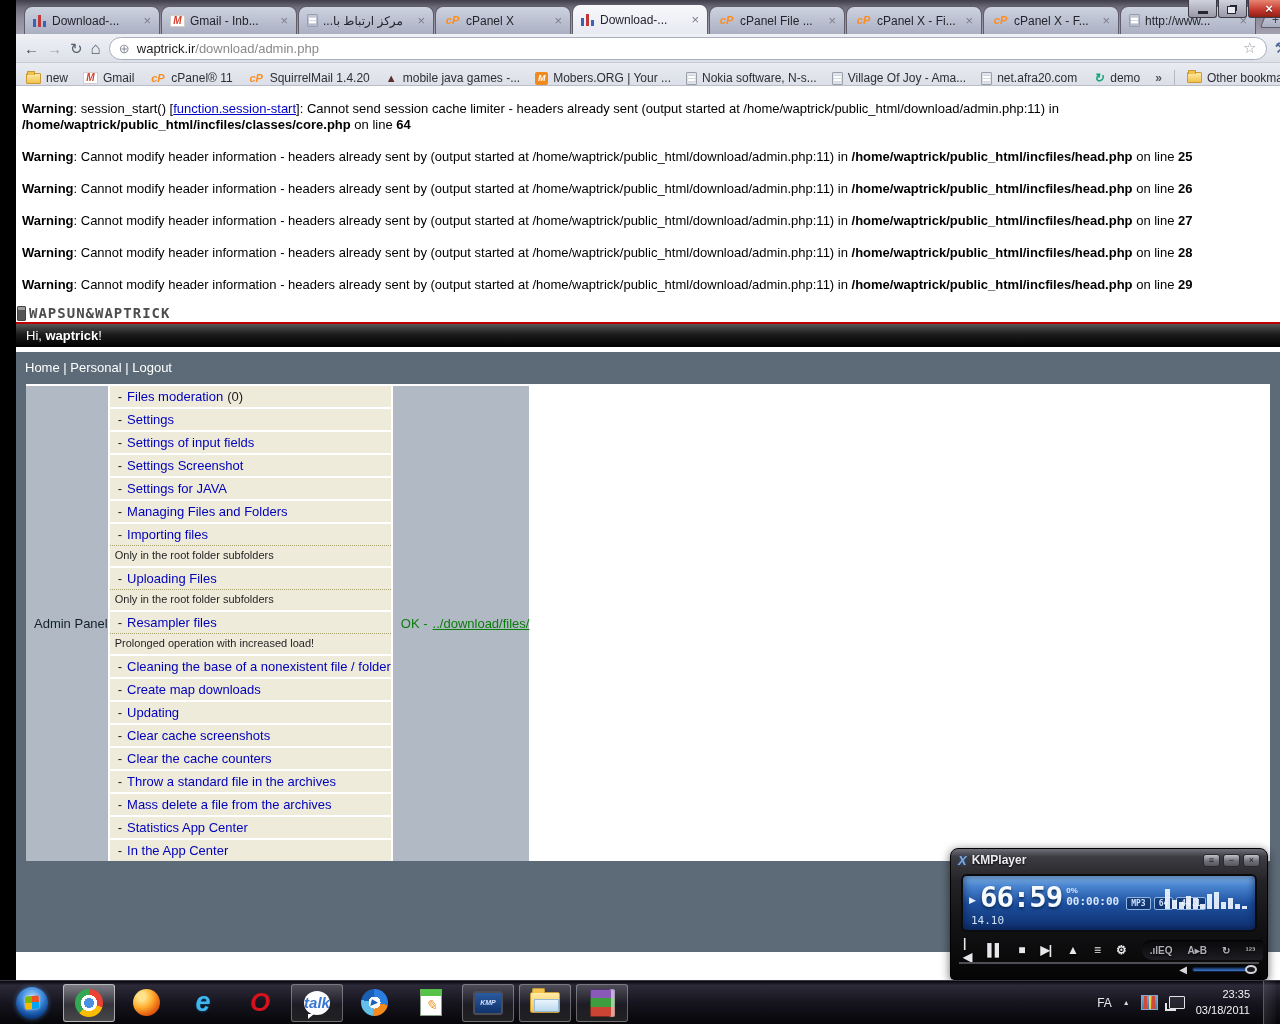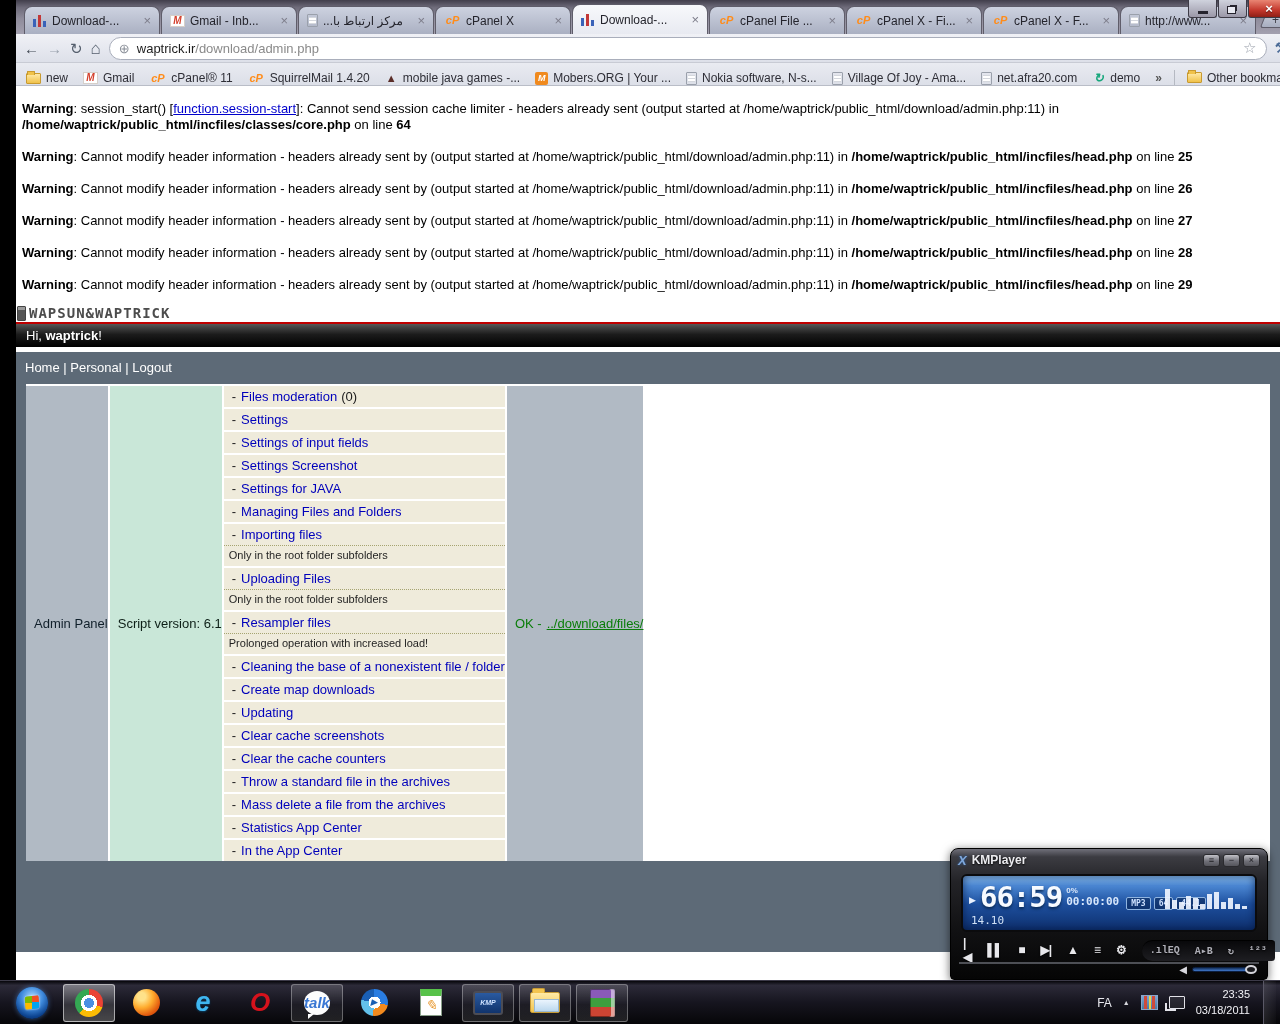--- a/index.html
+++ b/index.html
@@ -96,21 +96,21 @@
   .lcd-mid { display:flex; flex-direction:column; margin-top:3px; }
   .lcd-pct { font-size:8px; color:#dcE8fa; font-weight:bold; }
   .lcd-small { font-family:"DejaVu Sans Mono", monospace; font-size:11px; font-weight:bold; color:#d7e6fb; letter-spacing:0; }
   .badges { display:flex; gap:3px; margin-top:14px; margin-left:3px; }
   .badge { border:1px solid #8fb4e0; background:rgba(8,34,80,.55); color:#cfe2ff; font-size:8px; font-weight:bold; padding:1px 4px; border-radius:2px; font-family:"DejaVu Sans Mono", monospace; }
   .eq { position:absolute; right:8px; top:9px; display:flex; align-items:flex-end; gap:2px; height:24px; }
   .eq i { width:5px; background:#eef4ff; opacity:.92; }
   .lcd-pos { position:absolute; left:8px; bottom:3px; font-size:11px; color:#cfe0f5; font-family:"DejaVu Sans Mono", monospace; }
   .kmp-controls { position:absolute; left:12px; right:10px; top:88px; height:26px; display:flex; align-items:center; gap:16px; }
   .kbtn { color:#e8e8ec; font-size:12px; font-weight:bold; text-shadow:0 1px 2px #000; letter-spacing:-1px; }
-  .kmp-right { margin-left:auto; background:linear-gradient(180deg,#08080a,#1e1e22); border-radius:12px 4px 4px 12px; padding:4px 8px; display:flex; gap:15px; border-top:1px solid #000;font-family:Liberation Mono, monospace; }
+  .kmp-right { margin-left:auto; background:linear-gradient(180deg,#08080a,#1e1e22); border-radius:12px 4px 4px 12px; padding:4px 8px; display:flex; gap:15px; border-top:1px solid #000; }
   .kmp-right .kbtn { color:#aeaeb6; font-size:10px; letter-spacing:0; }
   .seek { position:absolute; left:8px; right:8px; bottom:15px; height:2px; background:#4d4f55; }
   .vol { position:absolute; right:10px; bottom:4px; display:flex; align-items:center; gap:5px; }
   .vol .sp { color:#d8d8de; font-size:10px; }
   .vol-track { width:58px; height:5px; border-radius:3px; background:linear-gradient(180deg,#16325e,#3f77c9); border:1px solid #0c1f40; }
   .vol-knob { width:12px; height:9px; border:2px solid #d4d4da; border-radius:50%; background:#1a1a1e; margin-left:-10px; }
 
   
   .taskbar { position:absolute; left:0; bottom:0; width:1280px; height:44px; z-index:10; background:linear-gradient(180deg,#06060a 0%,#2c2a38 10%,#16151f 50%,#060608 100%); border-top:1px solid #3c3a48; display:flex; align-items:center; }
   .task-icons { display:flex; align-items:center; height:100%; padding-left:6px; gap:5px; }
@@ -293,21 +293,20 @@
         </div>
         <div class="redline" data-name="red-divider"></div>
         <div class="blackbar" data-name="greeting-bar">
           <span><span>Hi, </span><b data-name="username">waptrick</b><span>!</span></span>
         </div>
         <div class="gap-white"></div>
         <div class="slate" data-name="admin-section">
           <div class="sitenav" id="sitenav" data-name="site-nav"><a data-name="sitenav-link-home">Home</a><span data-name="nav-separator"> | </span><a data-name="sitenav-link-personal">Personal</a><span data-name="nav-separator"> | </span><a data-name="sitenav-link-logout">Logout</a></div>
           <div class="panel" data-name="admin-panel">
             <div class="prow header" data-name="panel-title">Admin Panel</div>
-            <div class="prow version" data-name="script-version">Script version: 6.1</div>
             <div id="panel-items" style="display:flex;flex-direction:column;gap:2px;">
                 <div class="entry" data-name="panel-entry">
                   <div class="linkline" data-name="panel-entry-line">
                     <span data-name="item-prefix">-</span>
                     <a data-name="panel-link">Files moderation</a>
                     <span class="suffix" data-name="item-suffix">(0)</span>
                   </div>
                 </div>
                 <div class="entry" data-name="panel-entry">
                   <div class="linkline" data-name="panel-entry-line">

